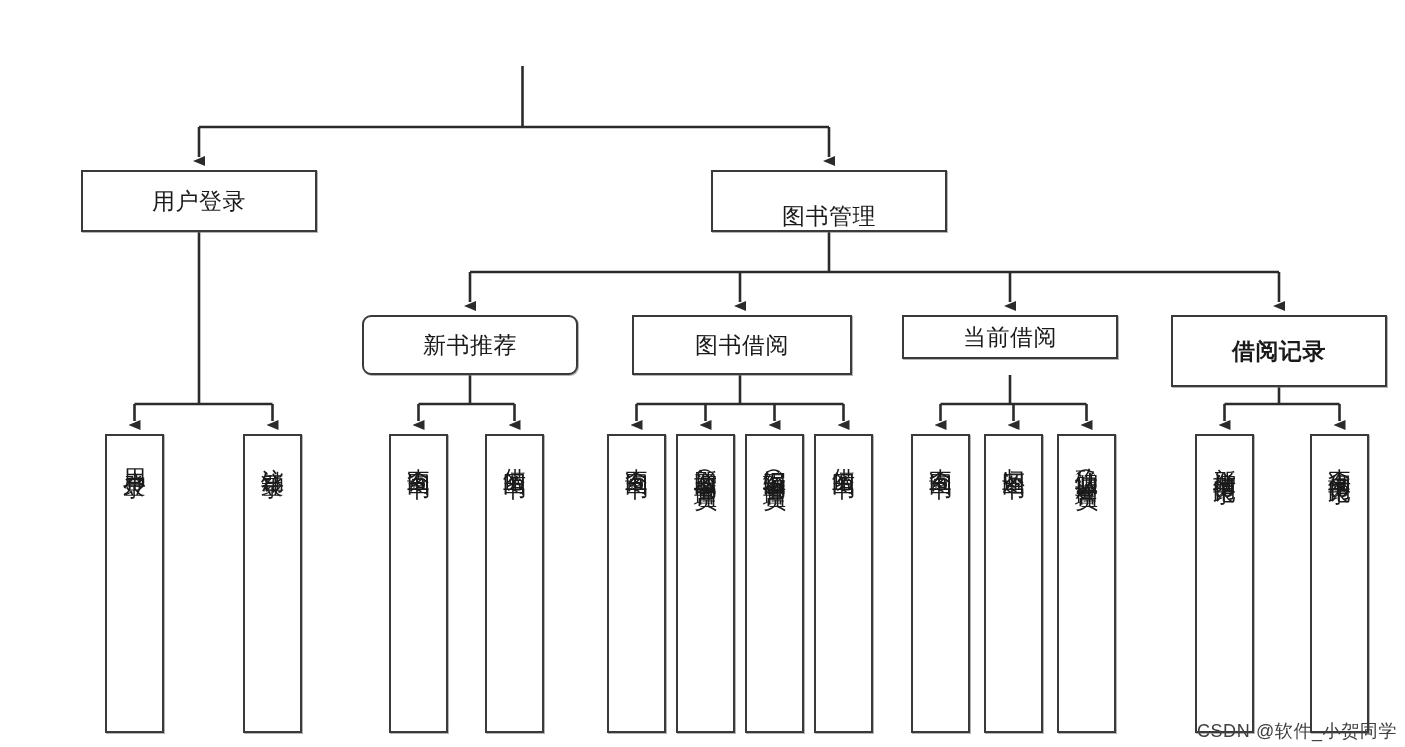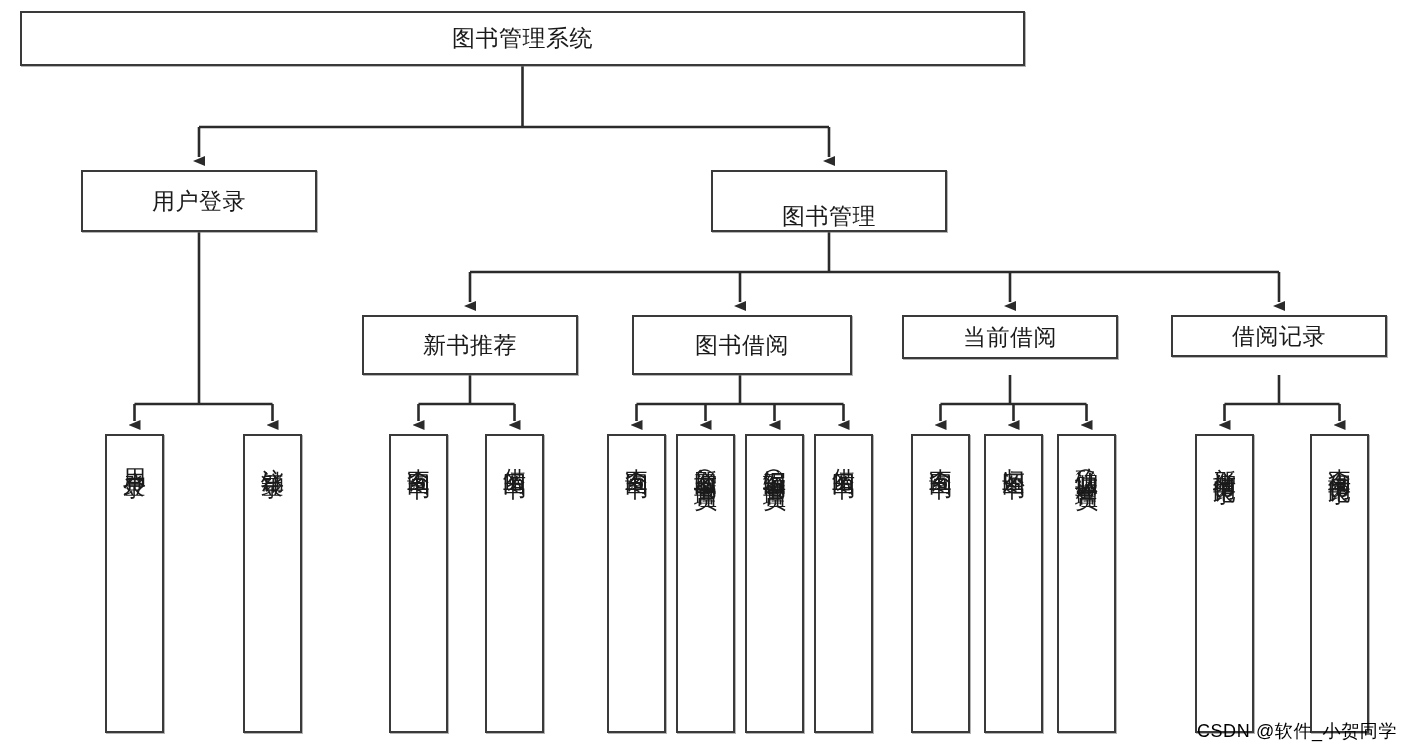--- a/index.html
+++ b/index.html
@@ -55,21 +55,21 @@
     font-size: 23px;
     letter-spacing: 3px;
     line-height: 1;
     white-space: nowrap;
   }
   #watermark {
     position: absolute;
     right: 8px;
     bottom: 4px;
     font-size: 18px;
-    color: #000000;
+    color: #404040;
     letter-spacing: 0.6px;
     white-space: nowrap;
     user-select: none;
   }
 </style>
 </head>
 <body>
 
 <div id="canvas">
 
@@ -109,43 +109,40 @@
         <path d="M 940.5 404 L 940.5 421" marker-end="url(#arrow)"></path>
         <path d="M 1013.5 404 L 1013.5 421" marker-end="url(#arrow)"></path>
         <path d="M 1086.5 404 L 1086.5 421" marker-end="url(#arrow)"></path>
         <path d="M 1279 375 L 1279 404"></path>
         <path d="M 1224.5 404 L 1339.5 404"></path>
         <path d="M 1224.5 404 L 1224.5 421" marker-end="url(#arrow)"></path>
         <path d="M 1339.5 404 L 1339.5 421" marker-end="url(#arrow)"></path>
       </g>
   </svg>
 
-  <div class="node horiz" style="left: 20px; top: 11px; width: 1005px; height: 55px;">
-    <span class="label">图书管理系统</span>
-  </div>
 
   <div id="level2-host">
       <div class="node horiz" style="left: 81px; top: 170px; width: 236px; height: 62px;">
         <span class="label">用户登录</span>
       </div>
       <div class="node horiz" style="left: 711px; top: 170px; width: 236px; height: 62px; align-items: flex-end;">
         <span class="label">图书管理</span>
       </div>
     </div>
   <div id="level3-host">
-      <div class="node horiz" style="left: 362px; top: 315px; width: 216px; height: 60px;">
+      <div class="node horiz" style="left: 362px; top: 315px; width: 216px; height: 60px; border-radius: 9px;">
         <span class="label">新书推荐</span>
       </div>
       <div class="node horiz" style="left: 632px; top: 315px; width: 220px; height: 60px;">
         <span class="label">图书借阅</span>
       </div>
       <div class="node horiz" style="left: 902px; top: 315px; width: 216px; height: 44px;">
         <span class="label">当前借阅</span>
       </div>
-      <div class="node horiz" style="left: 1171px; top: 315px; width: 216px; height: 42px;">
+      <div class="node horiz" style="left: 1171px; top: 315px; width: 216px; height: 72px; font-weight: bold;">
         <span class="label">借阅记录</span>
       </div>
     </div>
   <div id="leaves-host">
       <div class="node vert" style="left: 105px; top: 434px; width: 59px; height: 299px;">
         <span class="label">用户登录</span>
       </div>
       <div class="node vert" style="left: 243px; top: 434px; width: 59px; height: 299px;">
         <span class="label">注销登录</span>
       </div>

